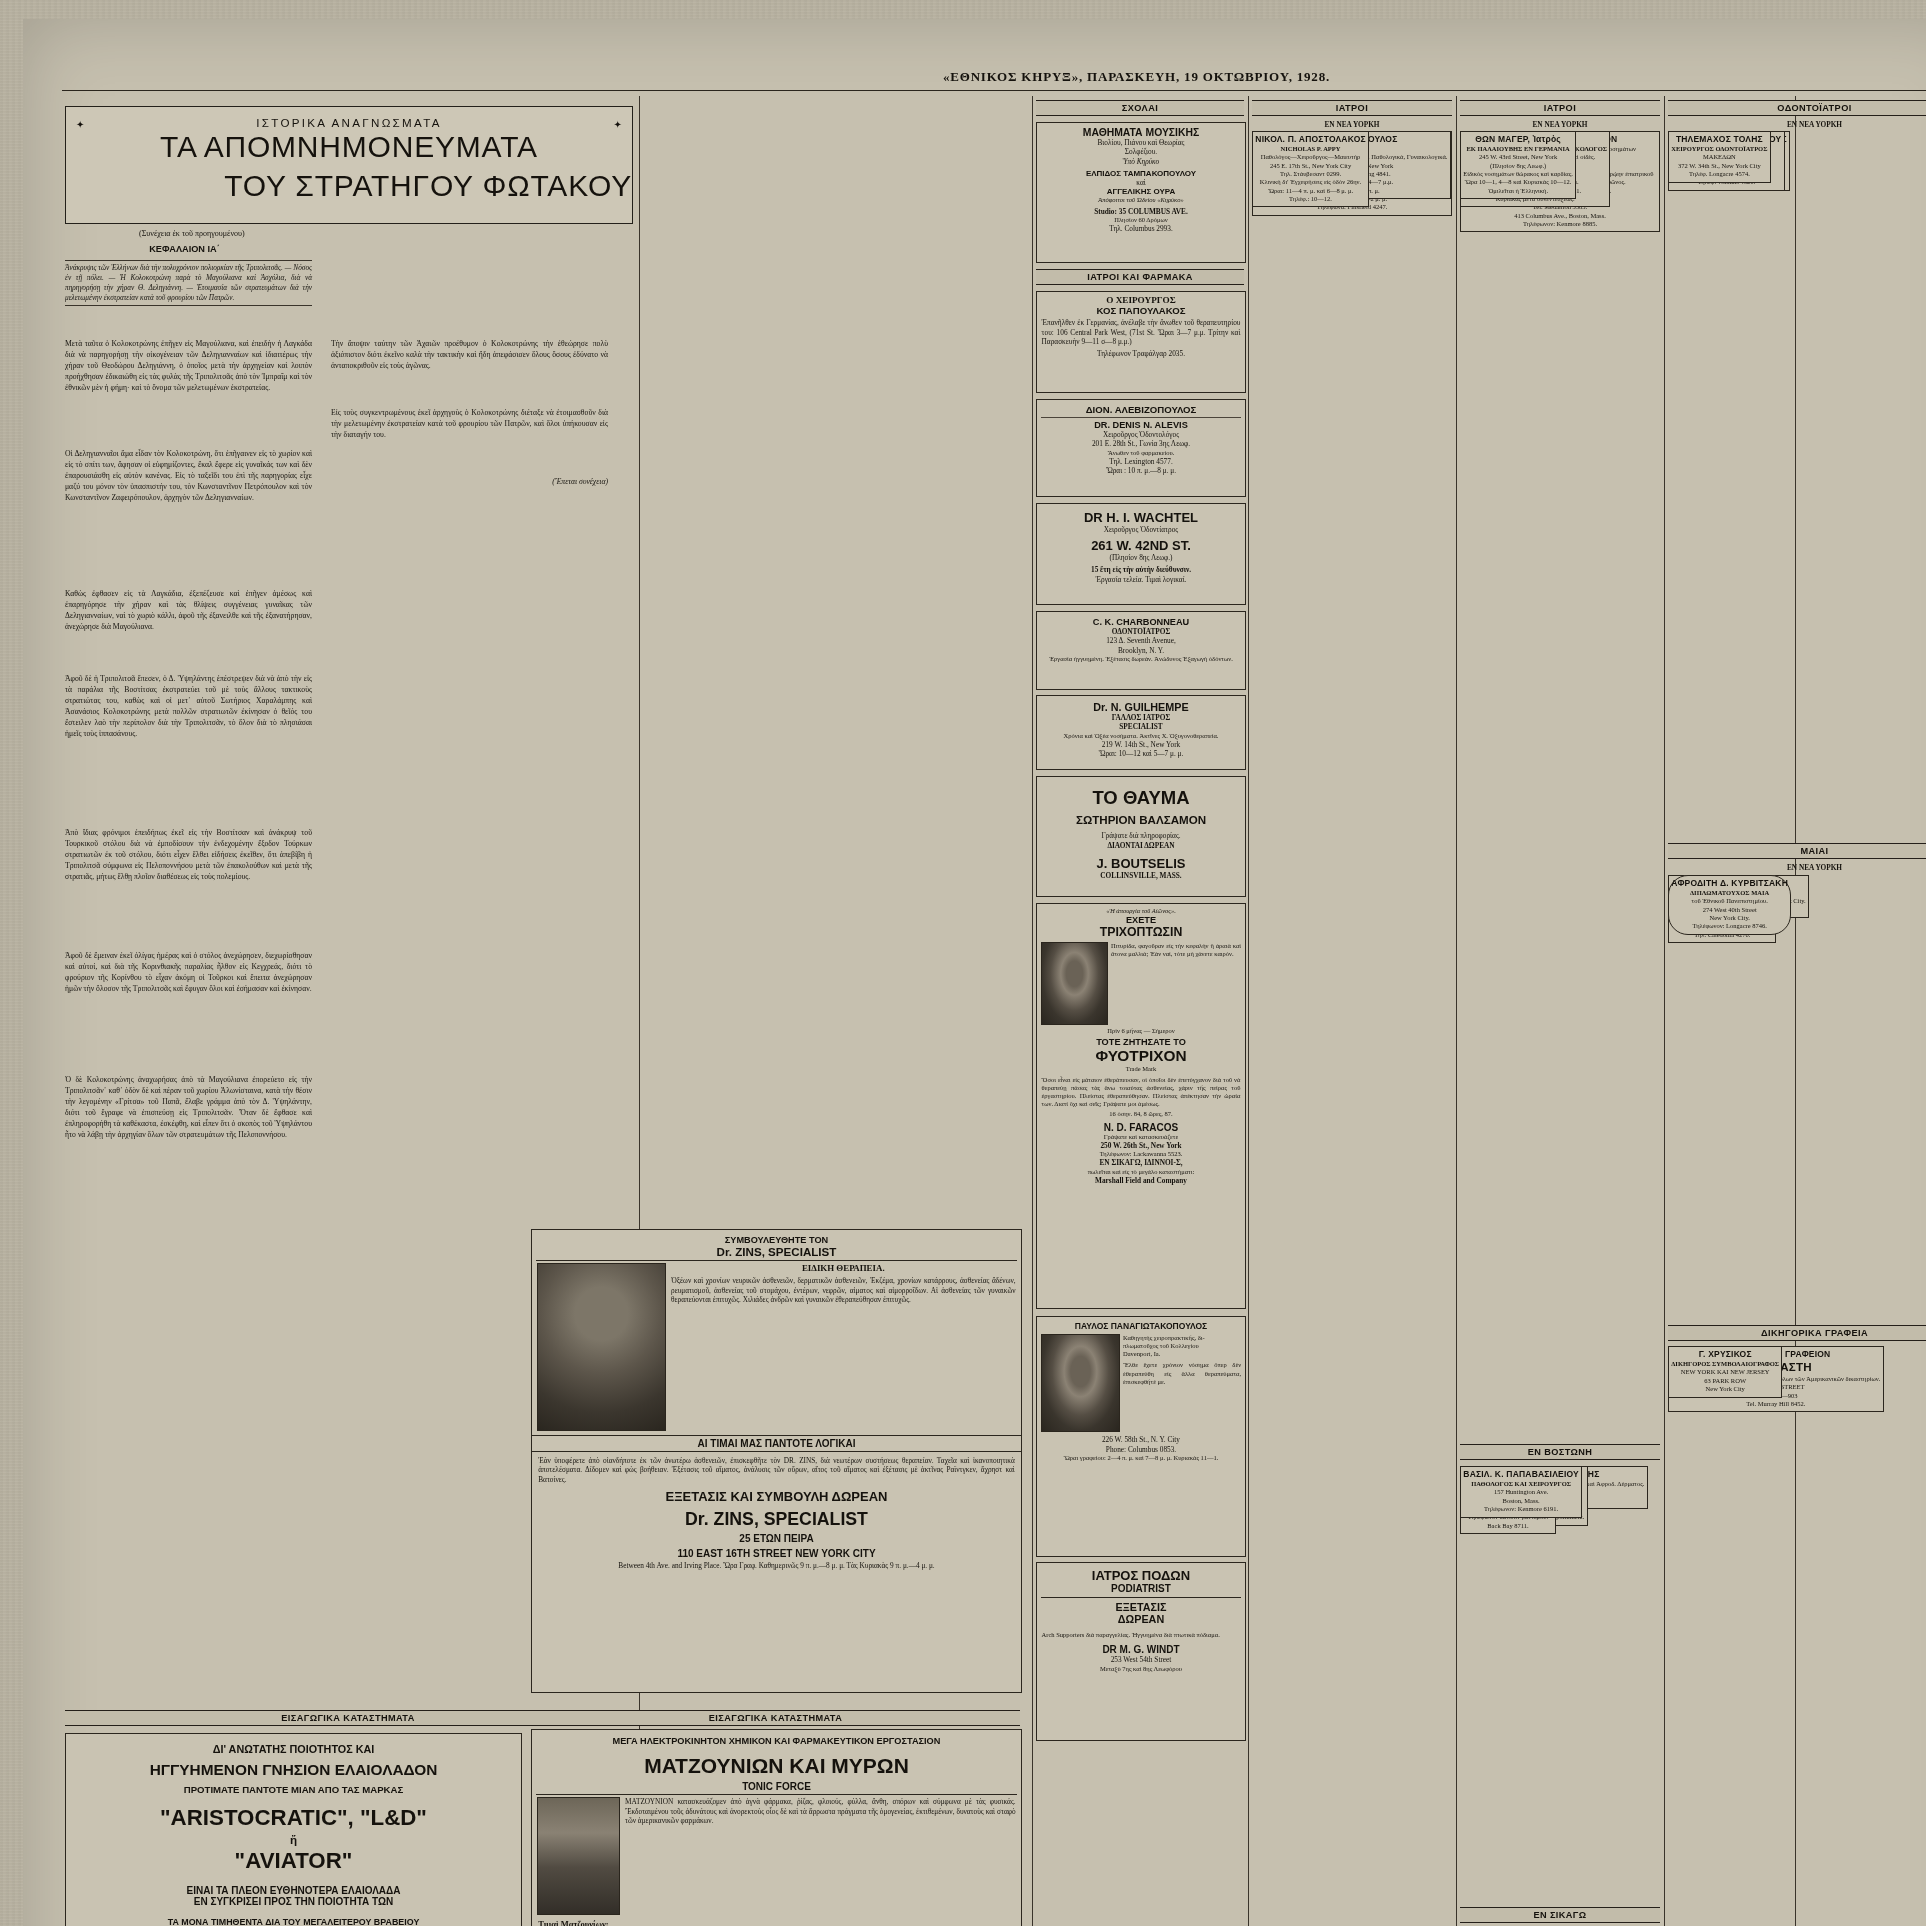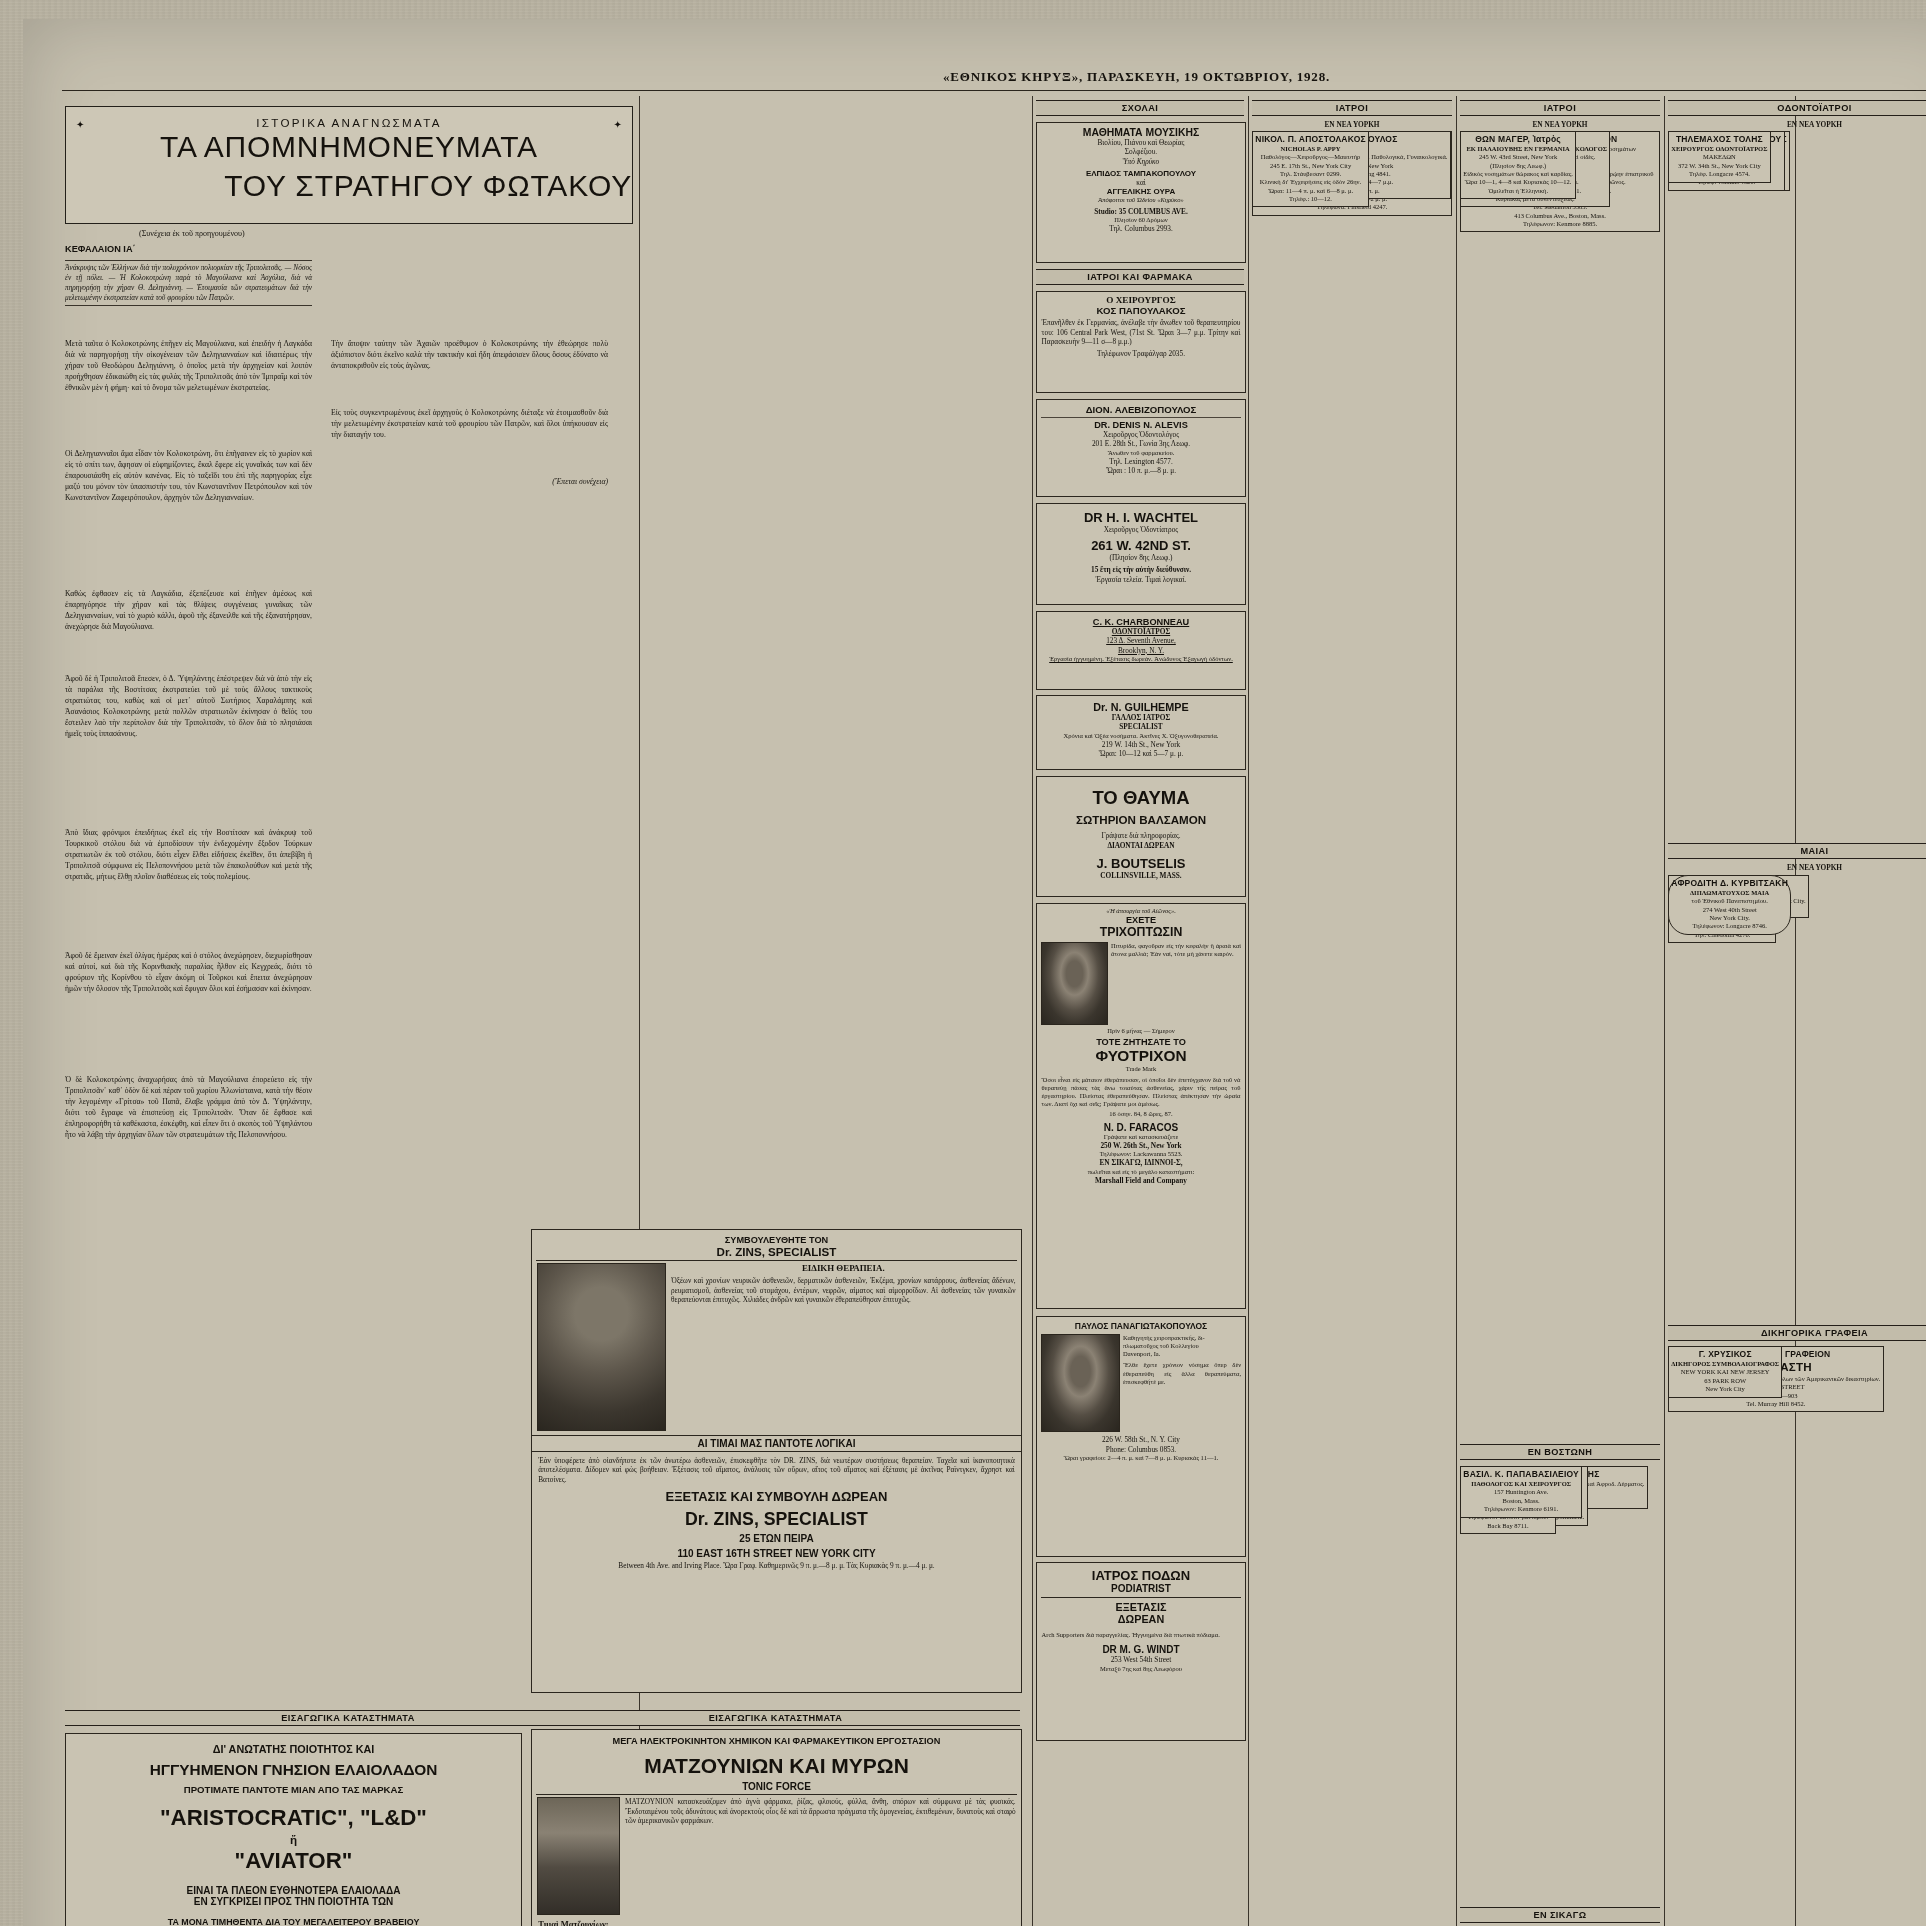--- a/index.html
+++ b/index.html
@@ -96,21 +96,21 @@
 
     <div class="headbox">
       <span class="deco-l">✦</span>
       <span class="deco-r">✦</span>
       <div class="kicker">ΙΣΤΟΡΙΚΑ ΑΝΑΓΝΩΣΜΑΤΑ</div>
       <div class="hl1">ΤΑ ΑΠΟΜΝΗΜΟΝΕΥΜΑΤΑ</div>
       <div class="hl2">ΤΟΥ ΣΤΡΑΤΗΓΟΥ ΦΩΤΑΚΟΥ</div>
     </div>
 
     <div style="position:absolute;left:116px;top:210px;width:270px;font-size:8px;">(Συνέχεια ἐκ τοῦ προηγουμένου)</div>
-    <div style="position:absolute;left:42px;top:225px;width:239px;font-size:9.2px;font-weight:bold;font-family:'Liberation Sans',sans-serif;">ΚΕΦΑΛΑΙΟΝ ΙΑ΄</div>
+    <div style="position:absolute;left:42px;top:225px;width:239px;text-align:center;font-size:9.2px;font-weight:bold;font-family:'Liberation Sans',sans-serif;">ΚΕΦΑΛΑΙΟΝ ΙΑ΄</div>
 
     <div style="position:absolute;left:42px;top:241px;width:247px;font-size:7.3px;line-height:1.35;font-style:italic;text-align:justify;border-top:0.4px solid #3a342b;border-bottom:0.4px solid #3a342b;padding:2.3px 0;">Ἀνάκρυψις τῶν Ἑλλήνων διὰ τὴν πολυχρόνιον πολιορκίαν τῆς Τριπολιτσᾶς. — Νόσος ἐν τῇ πόλει. — Ἡ Κολοκοτρώνη παρὰ τὸ Μαγούλιανα καὶ Ἀσχόλια, διὰ νὰ πηρηγορήσῃ τὴν χήραν Θ. Δεληγιάννη. — Ἑτοιμασία τῶν στρατευμάτων διὰ τὴν μελετωμένην ἐκστρατείαν κατὰ τοῦ φρουρίου τῶν Πατρῶν.</div>
 
     <div class="bodytext" style="position:absolute;left:42px;top:320px;width:247px;">Μετὰ ταῦτα ὁ Κολοκοτρώνης ἐπῆγεν εἰς Μαγούλιανα, καὶ ἐπειδὴν ἡ Λαγκάδα διὰ νὰ παρηγορήσῃ τὴν οἰκογένειαν τῶν Δεληγιανναίων καὶ ἰδιαιτέρως τὴν χήραν τοῦ Θεοδώρου Δεληγιάννη, ὁ ὁποῖος μετὰ τὴν ἀρχηγείαν καὶ λοιπὸν προήχθησαν ἐδικαιώθη εἰς τὰς φυλὰς τῆς Τριπολιτσᾶς ἀπὸ τὸν Ἰμπραΐμ καὶ τὸν ἐθνικῶν μὲν ἡ φήμη· καὶ τὸ ὄνομα τῶν μελετωμένων ἐκστρατείας.</div>
     <div class="bodytext" style="position:absolute;left:42px;top:430px;width:247px;">Οἱ Δεληγιανναῖοι ἄμα εἶδαν τὸν Κολοκοτρώνη, ὅτι ἐπῆγαινεν εἰς τὸ χωρίον καὶ εἰς τὸ σπίτι των, ἄφησαν οἱ εὐφημίζοντες, ἔκαλ ἔφερε εἰς γυναῖκάς των καὶ δὲν ἐπαρουσιάσθη εἰς αὐτὸν κανένας. Εἰς τὸ ταξεῖδι του ἐπὶ τῆς παρηγορίας εἶχε μαζύ του μόνον τὸν ὑπασπιστήν του, τὸν Κωνσταντῖνον Πετρόπουλον καὶ τὸν Κωνσταντῖνον Ζαφειρόπουλον, ἀρχηγὸν τῶν Δεληγιανναίων.</div>
     <div class="bodytext" style="position:absolute;left:42px;top:570px;width:247px;">Καθὼς ἐφθασεν εἰς τὰ Λαγκάδια, ἐξεπέζευσε καὶ ἐπῆγεν ἀμέσως καὶ ἐπαρηγόρησε τὴν χήραν καὶ τὰς θλίψεις συγγένειας γυναῖκας τῶν Δεληγιανναίων, ναὶ τὸ χωριὸ κάλλι, ἀφοῦ τῆς ἐξανειλθε καὶ τῆς ἐξανατήρησαν, ἀνεχώρησε διὰ Μαγούλιανα.</div>
     <div class="bodytext" style="position:absolute;left:42px;top:655px;width:247px;">Ἀφοῦ δὲ ἡ Τριπολιτσᾶ ἔπεσεν, ὁ Δ. Ὑψηλάντης ἐπέστρεψεν διὰ νὰ ἀπὸ τὴν εἰς τὰ παράλια τῆς Βοστίτσας ἐκστρατεύει τοῦ μὲ τοὺς ἄλλους τακτικοὺς στρατιώτας του, καθὼς καὶ οἱ μετ᾽ αὐτοῦ Σωτήριος Χαραλάμπης καὶ Ἀσανάσιος Κολοκοτρώνης μετὰ πολλῶν στρατιωτῶν ἐκίνησαν ὁ θεῖός του ἔστειλεν λαὸ τὴν περίπολον διὰ τὴν Τριπολιτσᾶν, τὸ ὅλον διὰ τὸ πλησιάσαι ἡμεῖς τοὺς ἱππασάνους.</div>
     <div class="bodytext" style="position:absolute;left:42px;top:809px;width:247px;">Ἀπὸ ἴδιας φρόνιμοι ἐπειδήπως ἐκεῖ εἰς τὴν Βοστίτσαν καὶ ἀνάκρυψ τοῦ Τουρκικοῦ στόλου διὰ νὰ ἐμποδίσουν τὴν ἐνδεχομένην ἔξοδον Τούρκων στρατιωτῶν ἐκ τοῦ στόλου, διότι εἶχεν ἔλθει εἰδήσεις ἐκεῖθεν, ὅτι ἀπεβίβη ἡ Τριπολιτσᾶ σύμφωνα εἰς Πελοποννήσου μετὰ τῶν ἐπακολούθων καὶ μετὰ τῆς στρατιᾶς, μήτως ἔλθῃ πλοῖον διαθέσεως εἰς τοὺς πολεμίους.</div>
     <div class="bodytext" style="position:absolute;left:42px;top:932px;width:247px;">Ἀφοῦ δὲ ἔμειναν ἐκεῖ ὀλίγας ἡμέρας καὶ ὁ στόλος ἀνεχώρησεν, διεχωρίσθησαν καὶ αὐτοί, καὶ διὰ τῆς Κορινθιακῆς παραλίας ἦλθον εἰς Κεγχρεάς, διότι τὸ φρούριον τῆς Κορίνθου τὸ εἶχαν ἀκόμη οἱ Τοῦρκοι καὶ ἔπειτα ἀνεχώρησαν ἡμῶν τὴν ὅλοσον τῆς Τριπολιτσᾶς καὶ ἔφυγαν ὅλοι καὶ ἐσήμασαν καὶ ἐκίνησαν.</div>
     <div class="bodytext" style="position:absolute;left:42px;top:1056px;width:247px;">Ὁ δὲ Κολοκοτρώνης ἀναχωρήσας ἀπὸ τὰ Μαγούλιανα ἐπορεύετο εἰς τὴν Τριπολιτσᾶν᾽ καθ᾽ ὁδὸν δὲ καὶ πέραν τοῦ χωρίου Ἁλωνίσταινα, κατὰ τὴν θέσιν τὴν λεγομένην «Γρίτσα» τοῦ Παπᾶ, ἔλαβε γράμμα ἀπὸ τὸν Δ. Ὑψηλάντην, διότι τοῦ ἔγραφε νὰ ἐπισπεύσῃ εἰς Τριπολιτσᾶν. Ὅταν δὲ ἔφθασε καὶ ἐπληροφορήθη τὰ καθέκαστα, ἐσκέφθη, καὶ εἶπεν ὅτι ὁ σκοπὸς τοῦ Ὑψηλάντου ἦτο νὰ λάβῃ τὴν ἀρχηγίαν ὅλων τῶν στρατευμάτων τῆς Πελοποννήσου.</div>
@@ -213,21 +213,21 @@
 
     <div class="box" style="left:1013px;top:484px;width:208px;height:100px;">
       <div class="adhead" style="font-size:13px;margin-top:6.2px;">DR H. I. WACHTEL</div>
       <div class="center sm">Χειροῦργος Ὀδοντίατρος</div>
       <div class="adhead" style="font-size:13px;margin-top:3.1px;">261 W. 42ND ST.</div>
       <div class="center sm">(Πλησίον 8ης Λεωφ.)</div>
       <div class="center sm b" style="margin-top:3.1px;">15 ἔτη εἰς τὴν αὐτὴν διεύθυνσιν.</div>
       <div class="center sm">Ἐργασία τελεία. Τιμαὶ λογικαί.</div>
     </div>
 
-    <div class="box" style="left:1013px;top:592px;width:208px;height:77px;text-decoration:underline;">
+    <div class="box" style="left:1013px;top:592px;width:208px;height:77px;">
       <div class="adhead" style="font-size:9.2px;margin-top:4.6px;">C. K. CHARBONNEAU</div>
       <div class="center sm b">ΟΔΟΝΤΟΪΑΤΡΟΣ</div>
       <div class="center sm">123 Δ. Seventh Avenue,</div>
       <div class="center sm">Brooklyn, N. Y.</div>
       <div class="center tiny" style="padding:0 4.6px;">Ἐργασία ἠγγυημένη. Ἐξέτασις δωρεάν. Ἀνώδυνος Ἐξαγωγὴ ὀδόντων.</div>
     </div>
 
     <div class="box" style="left:1013px;top:676px;width:208px;height:73px;">
       <div class="adhead" style="font-size:10.8px;margin-top:4.6px;">Dr. N. GUILHEMPE</div>
       <div class="center sm b">ΓΑΛΛΟΣ ΙΑΤΡΟΣ</div>

